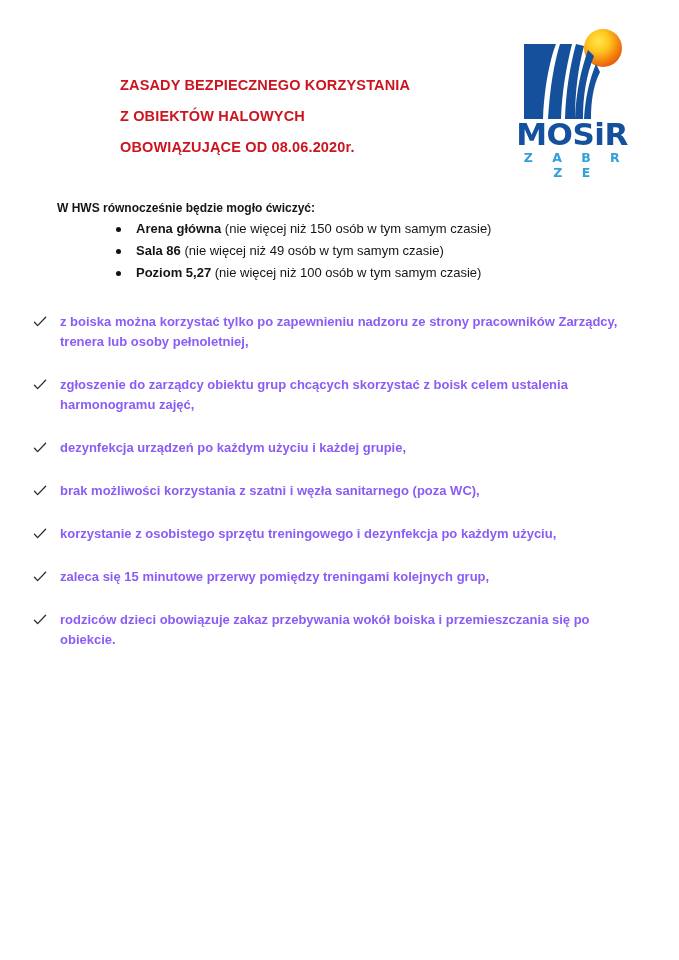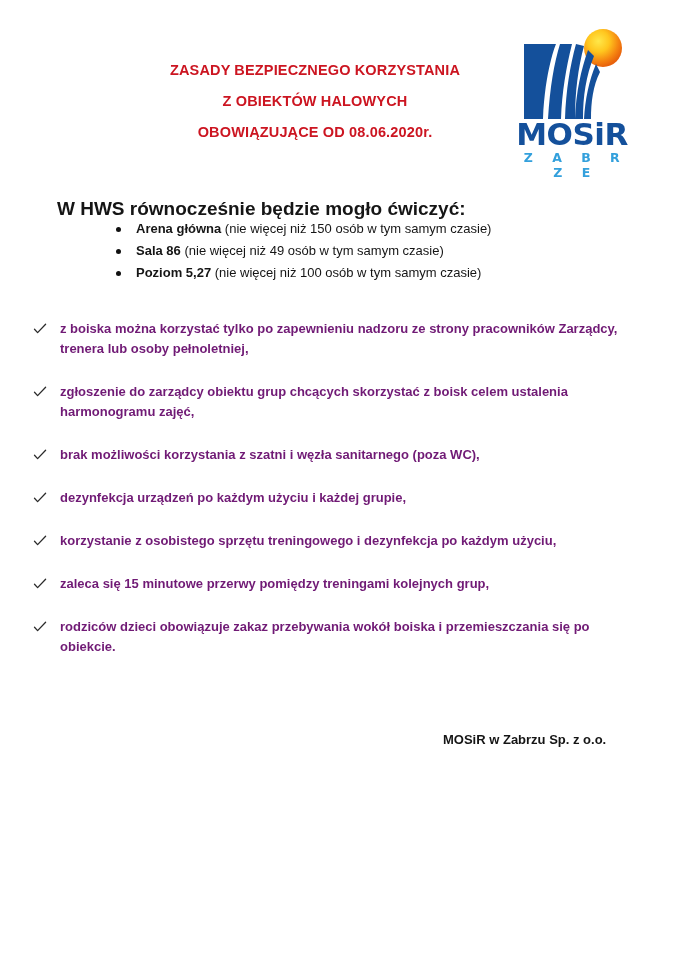--- a/index.html
+++ b/index.html
@@ -30,23 +30,22 @@
     position: absolute;
     top: 0;
     left: 0;
     width: 679px;
     height: 185px;
   }
 
   .title-block {
     position: absolute;
     left: 120px;
-    top: 55px;
+    top: 70px;
     width: 390px;
-    text-align: center;
   }
   .title-line {
     color: #CC1521;
     font-weight: bold;
     font-size: 14.5px;
     letter-spacing: 0.15px;
     line-height: 31px;
     white-space: nowrap;
   }
 
@@ -91,21 +90,21 @@
     display: block;
     padding-left: 7px;
   }
 
   
   .intro {
     position: absolute;
     left: 57px;
     top: 199px;
     font-weight: bold;
-    font-size: 19px;
+    font-size: 12px;
     line-height: 19px;
     color: #151515;
   }
 
   
   .cap-list {
     position: absolute;
     left: 112px;
     top: 218px;
     width: 520px;
@@ -144,22 +143,21 @@
     padding: 0;
     list-style: none;
   }
   .rule-item {
     position: relative;
     padding-left: 27px;
     margin-bottom: 23px;
     font-size: 13px;
     font-weight: bold;
     line-height: 20px;
-    color: #701a75;
-    margin-top: 7px;
+    color: #8b5cf6;
   }
   .rule-item:last-child {
     margin-bottom: 0;
   }
   .rule-check {
     position: absolute;
     left: 0;
     top: 3px;
     width: 14px;
     height: 14px;
@@ -257,51 +255,50 @@
           </svg>
       </span>
       <span class="rule-text">zgłoszenie do zarządcy obiektu  grup chcących skorzystać z boisk celem ustalenia harmonogramu zajęć,</span>
     </li>
     <li class="rule-item">
       <span class="rule-check">
         <svg viewBox="0 0 14 14" xmlns="http://www.w3.org/2000/svg">
             <path d="M1.5 7.2 L4.6 10.6 L12.6 2.2" fill="none" stroke="currentColor" stroke-width="1.3" stroke-linecap="round" stroke-linejoin="round"></path>
           </svg>
       </span>
+      <span class="rule-text">dezynfekcja urządzeń po każdym użyciu i każdej grupie,</span>
+    </li>
+    <li class="rule-item">
+      <span class="rule-check">
+        <svg viewBox="0 0 14 14" xmlns="http://www.w3.org/2000/svg">
+            <path d="M1.5 7.2 L4.6 10.6 L12.6 2.2" fill="none" stroke="currentColor" stroke-width="1.3" stroke-linecap="round" stroke-linejoin="round"></path>
+          </svg>
+      </span>
       <span class="rule-text">brak możliwości korzystania z szatni i węzła sanitarnego (poza WC),</span>
     </li>
     <li class="rule-item">
       <span class="rule-check">
         <svg viewBox="0 0 14 14" xmlns="http://www.w3.org/2000/svg">
             <path d="M1.5 7.2 L4.6 10.6 L12.6 2.2" fill="none" stroke="currentColor" stroke-width="1.3" stroke-linecap="round" stroke-linejoin="round"></path>
           </svg>
       </span>
-      <span class="rule-text">dezynfekcja urządzeń po każdym użyciu i każdej grupie,</span>
-    </li>
-    <li class="rule-item">
-      <span class="rule-check">
-        <svg viewBox="0 0 14 14" xmlns="http://www.w3.org/2000/svg">
-            <path d="M1.5 7.2 L4.6 10.6 L12.6 2.2" fill="none" stroke="currentColor" stroke-width="1.3" stroke-linecap="round" stroke-linejoin="round"></path>
-          </svg>
-      </span>
       <span class="rule-text">korzystanie z osobistego sprzętu treningowego i dezynfekcja po każdym użyciu,</span>
     </li>
     <li class="rule-item">
       <span class="rule-check">
         <svg viewBox="0 0 14 14" xmlns="http://www.w3.org/2000/svg">
             <path d="M1.5 7.2 L4.6 10.6 L12.6 2.2" fill="none" stroke="currentColor" stroke-width="1.3" stroke-linecap="round" stroke-linejoin="round"></path>
           </svg>
       </span>
       <span class="rule-text">zaleca się 15 minutowe przerwy pomiędzy treningami kolejnych grup,</span>
     </li>
     <li class="rule-item">
       <span class="rule-check">
         <svg viewBox="0 0 14 14" xmlns="http://www.w3.org/2000/svg">
             <path d="M1.5 7.2 L4.6 10.6 L12.6 2.2" fill="none" stroke="currentColor" stroke-width="1.3" stroke-linecap="round" stroke-linejoin="round"></path>
           </svg>
       </span>
       <span class="rule-text">rodziców dzieci obowiązuje zakaz przebywania wokół boiska  i przemieszczania się po obiekcie.</span>
     </li>
   </ul>
 
-  <div class="signature">MOSiR w Zabrzu Sp. z o.o.</div>
 
 </div>
 
 </body></html>

